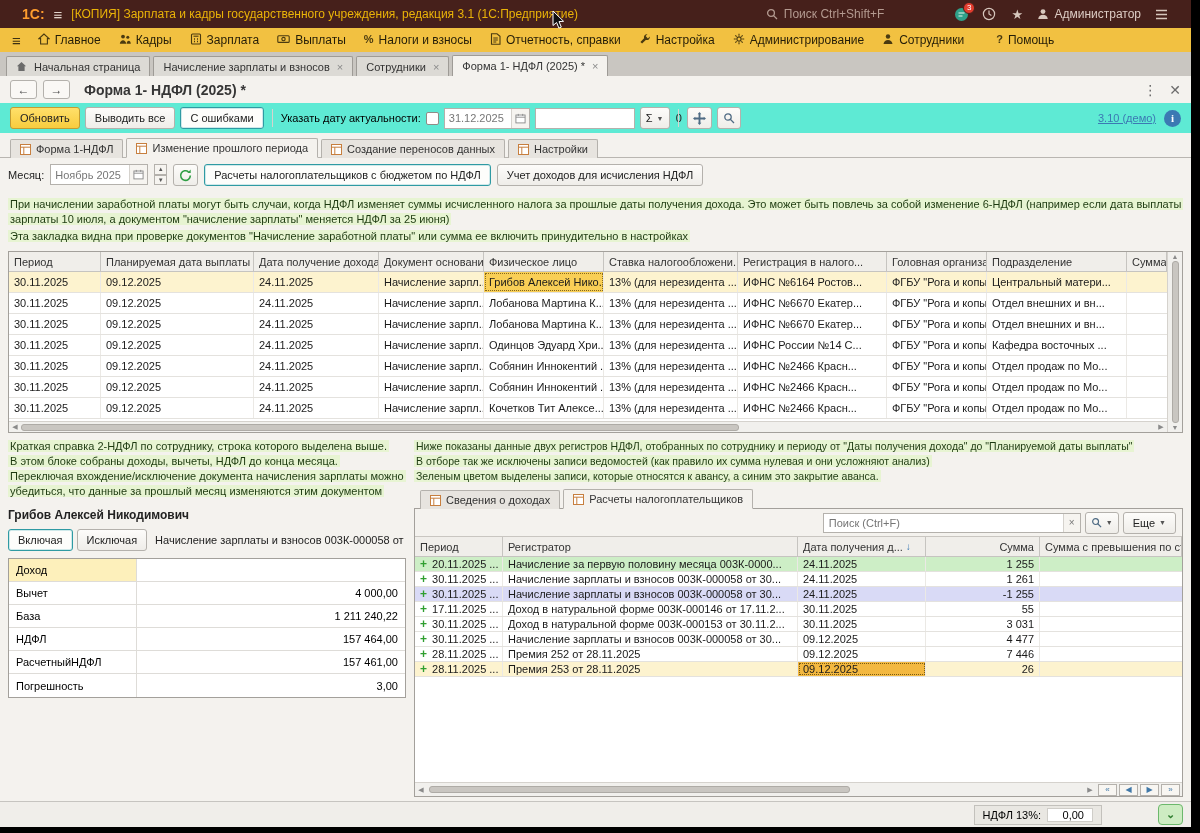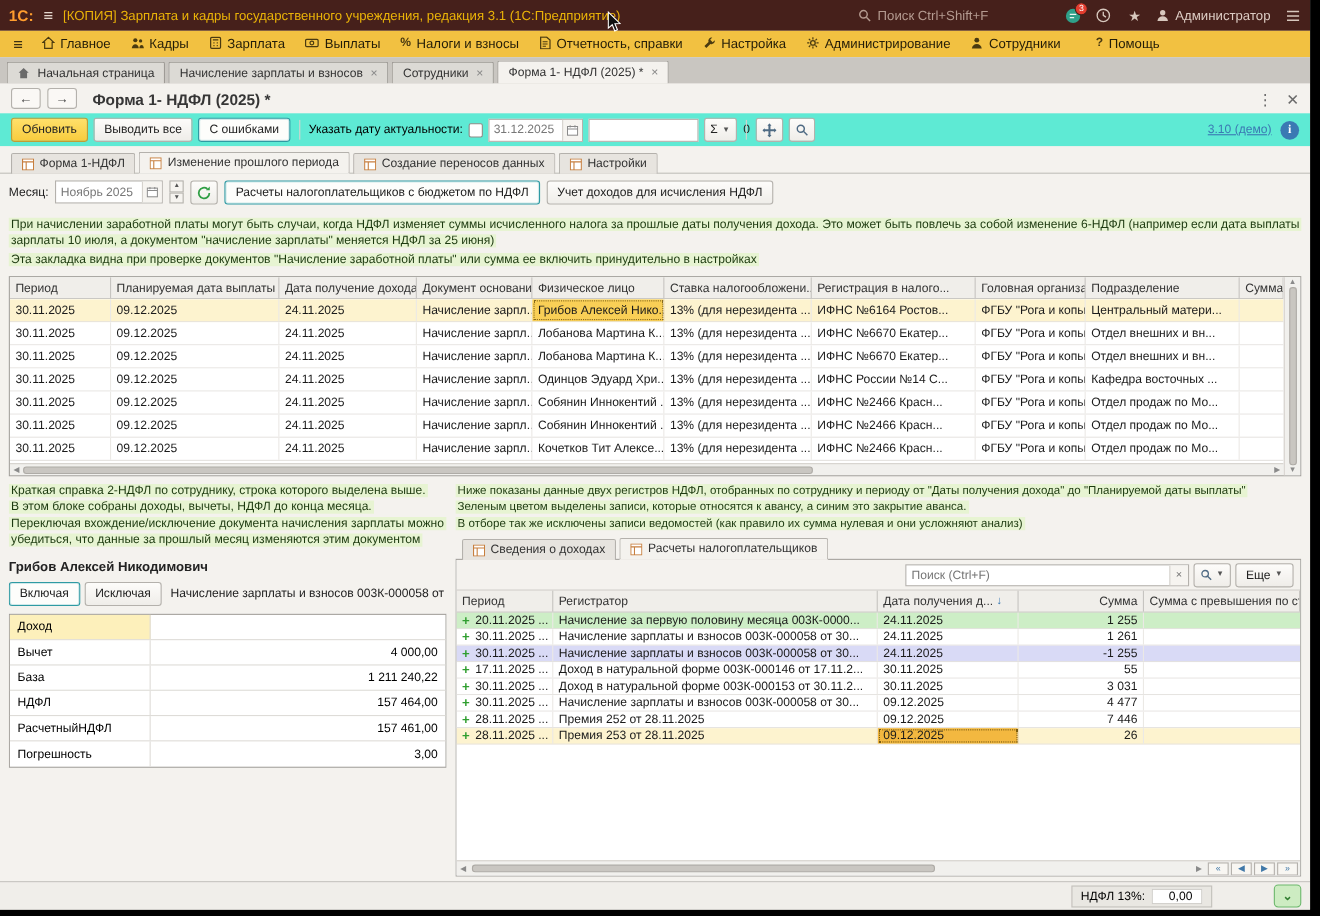--- a/index.html
+++ b/index.html
@@ -2,21 +2,21 @@
 <html><head>
 <meta charset="utf-8">
 <style>
   *{margin:0;padding:0;box-sizing:border-box;}
   html,body{width:1200px;height:833px;}
   body{font-family:"Liberation Sans",sans-serif;background:#000;overflow:hidden;}
   .screen{position:relative;width:1200px;height:833px;background:#000;overflow:hidden;}
   .window{position:absolute;left:0;top:0;width:1191px;height:827px;background:#f2f0ec;display:flex;flex-direction:column;overflow:hidden;}
 
   
-  .titlebar{flex:0 0 28px;background:#46201b;display:flex;align-items:center;padding:0 8px;gap:9px;color:#ddccc4;font-size:12px;text-align:right;}
+  .titlebar{flex:0 0 28px;background:#46201b;display:flex;align-items:center;padding:0 22px;gap:9px;color:#ddccc4;font-size:12px;text-align:right;}
   .logo{color:#ff9d2e;font-weight:bold;font-size:14px;letter-spacing:0;}
   .tb-burger{font-size:15px;color:#e3d5cd;cursor:pointer;}
   .tb-title{white-space:nowrap;overflow:hidden;color:#eab308;}
   .tb-search{margin-left:auto;display:flex;align-items:center;gap:6px;color:#b49a90;cursor:pointer;white-space:nowrap;padding-right:60px;}
   .tb-icons{display:flex;align-items:center;gap:12px;}
   .tb-ic{position:relative;width:16px;height:16px;display:flex;align-items:center;justify-content:center;cursor:pointer;}
   .badge{position:absolute;top:-4px;right:-6px;background:#e23c2e;color:#fff;font-size:8px;border-radius:7px;padding:0 3px;line-height:10px;border:1px solid #46201b;}
   .tb-user{display:flex;align-items:center;gap:5px;cursor:pointer;white-space:nowrap;}
   .star{color:#d7c7bd;font-size:13px;}
 
@@ -547,22 +547,22 @@
                   <div class="lcell label">Погрешность</div>
                   <div class="lcell value">3,00</div>
                 </div>
               </div>
           </div>
         </div>
 
         <div class="right-panel">
           <div class="rp-info">
             <div><span class="green-text">Ниже показаны данные двух регистров НДФЛ, отобранных по сотруднику и периоду от "Даты получения дохода" до "Планируемой даты выплаты"</span></div>
+            <div><span class="green-text">В отборе так же исключены записи ведомостей (как правило их сумма нулевая и они усложняют анализ)</span></div>
             <div><span class="green-text">Зеленым цветом выделены записи, которые относятся к авансу, а синим это закрытие аванса.</span></div>
-            <div><span class="green-text">В отборе так же исключены записи ведомостей (как правило их сумма нулевая и они усложняют анализ)</span></div>
           </div>
           <div class="rp-tabs">
             <span class="itab">
               <svg width="11" height="11" viewBox="0 0 11 11">
                   <rect x="0.5" y="0.5" width="10" height="10" fill="#fff" stroke="#c77f3f"></rect>
                   <path d="M0.5 3.2h10M3.8 3.2v7.3" stroke="#c77f3f"></path>
                 </svg>
               <span>Сведения о доходах</span>
             </span>
             <span class="itab active">

